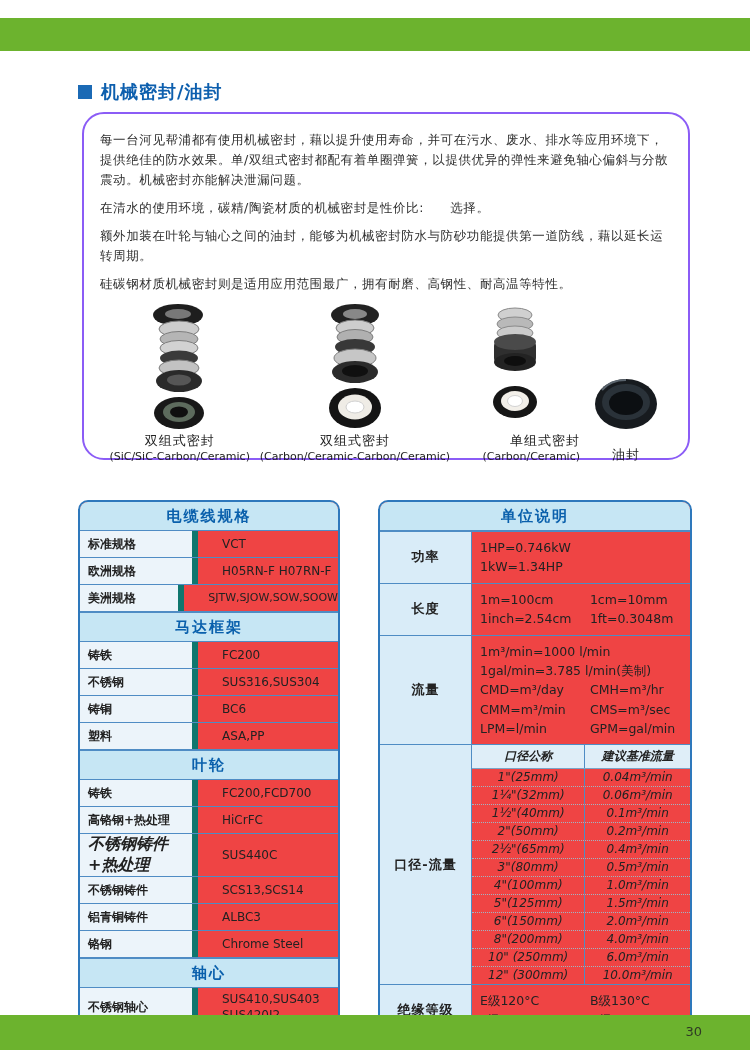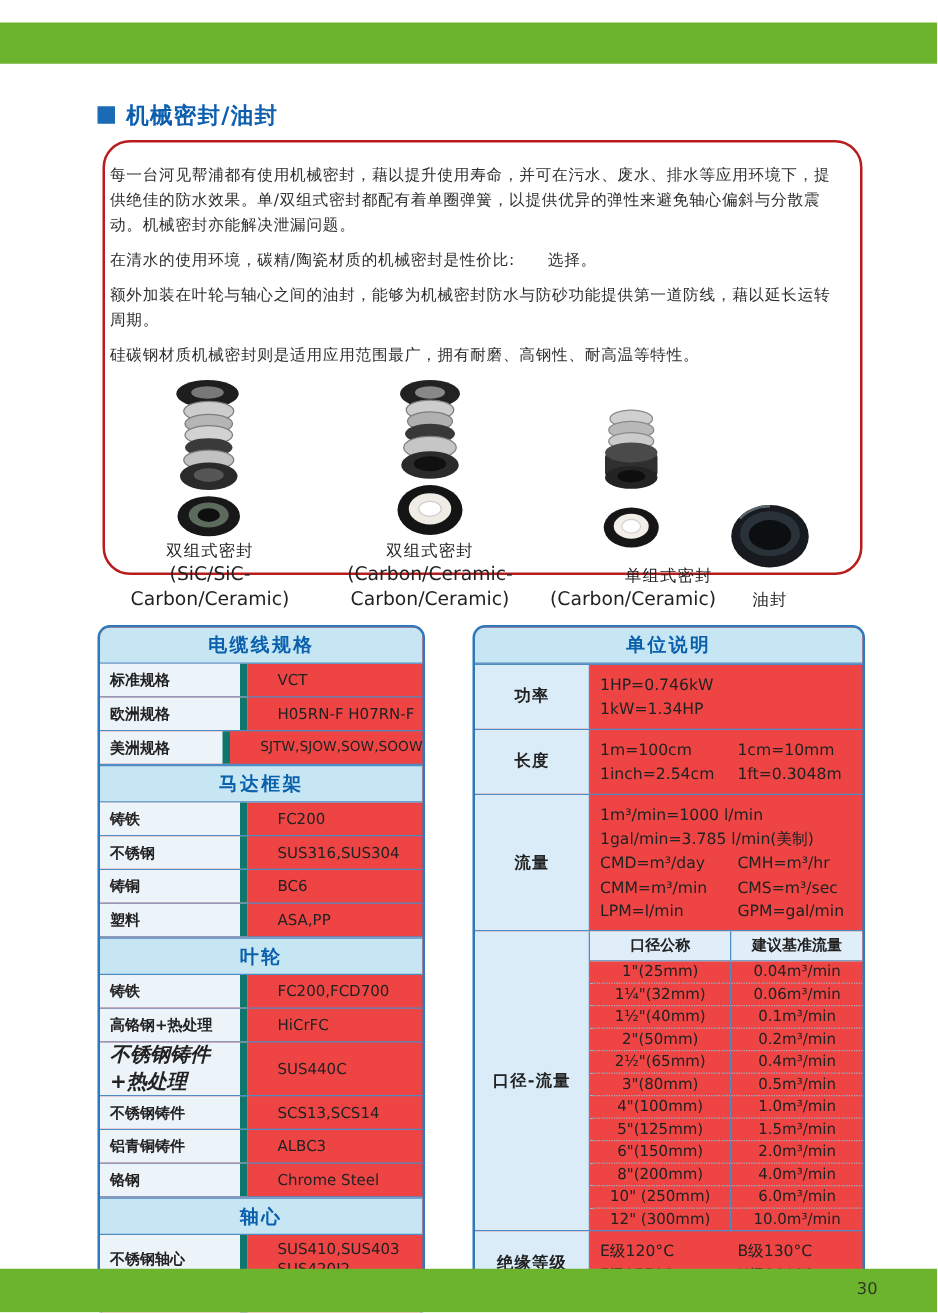--- a/index.html
+++ b/index.html
@@ -8,28 +8,28 @@
   .bar{position:absolute;left:0;width:750px;background:#6cb32e;}
   .bar-top{top:18px;height:33px;}
   .bar-bottom{top:1015px;height:35px;}
   .page-num{position:absolute;right:48px;top:9px;font-size:13px;color:#2f3a24;}
 
   .title-row{position:absolute;left:78px;top:80px;display:flex;align-items:center;gap:9px;}
   .title-bullet{width:14px;height:14px;background:#1b6ab5;}
   .title-text{font-size:18px;font-weight:bold;color:#0d5fae;letter-spacing:1px;}
 
   .intro-box{position:absolute;left:82px;top:112px;width:608px;height:348px;box-sizing:border-box;
-             border:2px solid #b91c1c;border-radius:22px;padding:16px 16px 0 4px;background:#fff;}
+             border:2px solid #8b5cf6;border-radius:22px;padding:16px 16px 0 16px;background:#fff;}
   .intro-box p{margin:0 0 8px 0;font-size:12.5px;line-height:1.6;letter-spacing:0.6px;color:#2f2f2f;}
 
   .products{display:flex;align-items:flex-end;margin-top:6px;}
   .product{text-align:center;}
   .product svg{display:block;margin:0 auto;}
   .p-name{font-size:13px;color:#222;letter-spacing:1px;margin-top:2px;}
-  .p-spec{font-size:15px;color:#222;line-height:1.3;}
+  .p-spec{font-size:11px;color:#222;line-height:1.3;}
 
   
   .tbl{position:absolute;top:500px;box-sizing:border-box;border:2px solid #2e78bc;border-radius:10px;
        overflow:hidden;background:#ef4444;}
   .lt{left:78px;width:262px;}
   .rt{left:378px;width:314px;}
   .t-header{height:28px;line-height:28px;text-align:center;background:#c6e6f4;color:#0a60ac;
             font-size:15px;font-weight:bold;letter-spacing:2px;}
   .t-header + .t-header, .lt-row + .t-header, .t-header{border-bottom:1px solid #4f8cc4;}
   .sec-header{border-top:1px solid #4f8cc4;}
@@ -42,21 +42,21 @@
   .lt-value{flex:1;display:flex;flex-direction:column;justify-content:center;padding-left:24px;
             font-size:12px;color:#222;white-space:nowrap;line-height:1.35;}
 
   .rt-row{display:flex;border-top:1px solid #4f8cc4;}
   .rt-label{width:92px;box-sizing:border-box;background:#d9ecf8;border-right:1px solid #4f8cc4;
             display:flex;align-items:center;justify-content:center;font-size:13px;font-weight:600;color:#222;
             letter-spacing:1px;text-align:center;}
   .rt-content{flex:1;padding:6px 8px;font-size:12.5px;color:#222;line-height:1.55;}
   .grid2{display:grid;grid-template-columns:1.15fr 1fr;column-gap:4px;}
 
-  .sub{padding:0;}
+  .sub{padding:0;font-style:italic;}
   .sub-head{display:flex;background:#dfeef8;border-bottom:1px solid #7ba3c7;font-weight:600;}
   .sub-head > div, .sub-row > div{box-sizing:border-box;text-align:center;font-size:12px;padding:2px 0;}
   .sub-col1{width:52%;border-right:1px solid #4f8cc4;}
   .sub-col2{width:48%;}
   .sub-row{display:flex;align-items:stretch;}
   .sub-row + .sub-row{border-top:1px dotted #9fb4c4;}
   .sub-row > div{display:flex;align-items:center;justify-content:center;height:17px;}
 </style>
 </head>
 <body>

